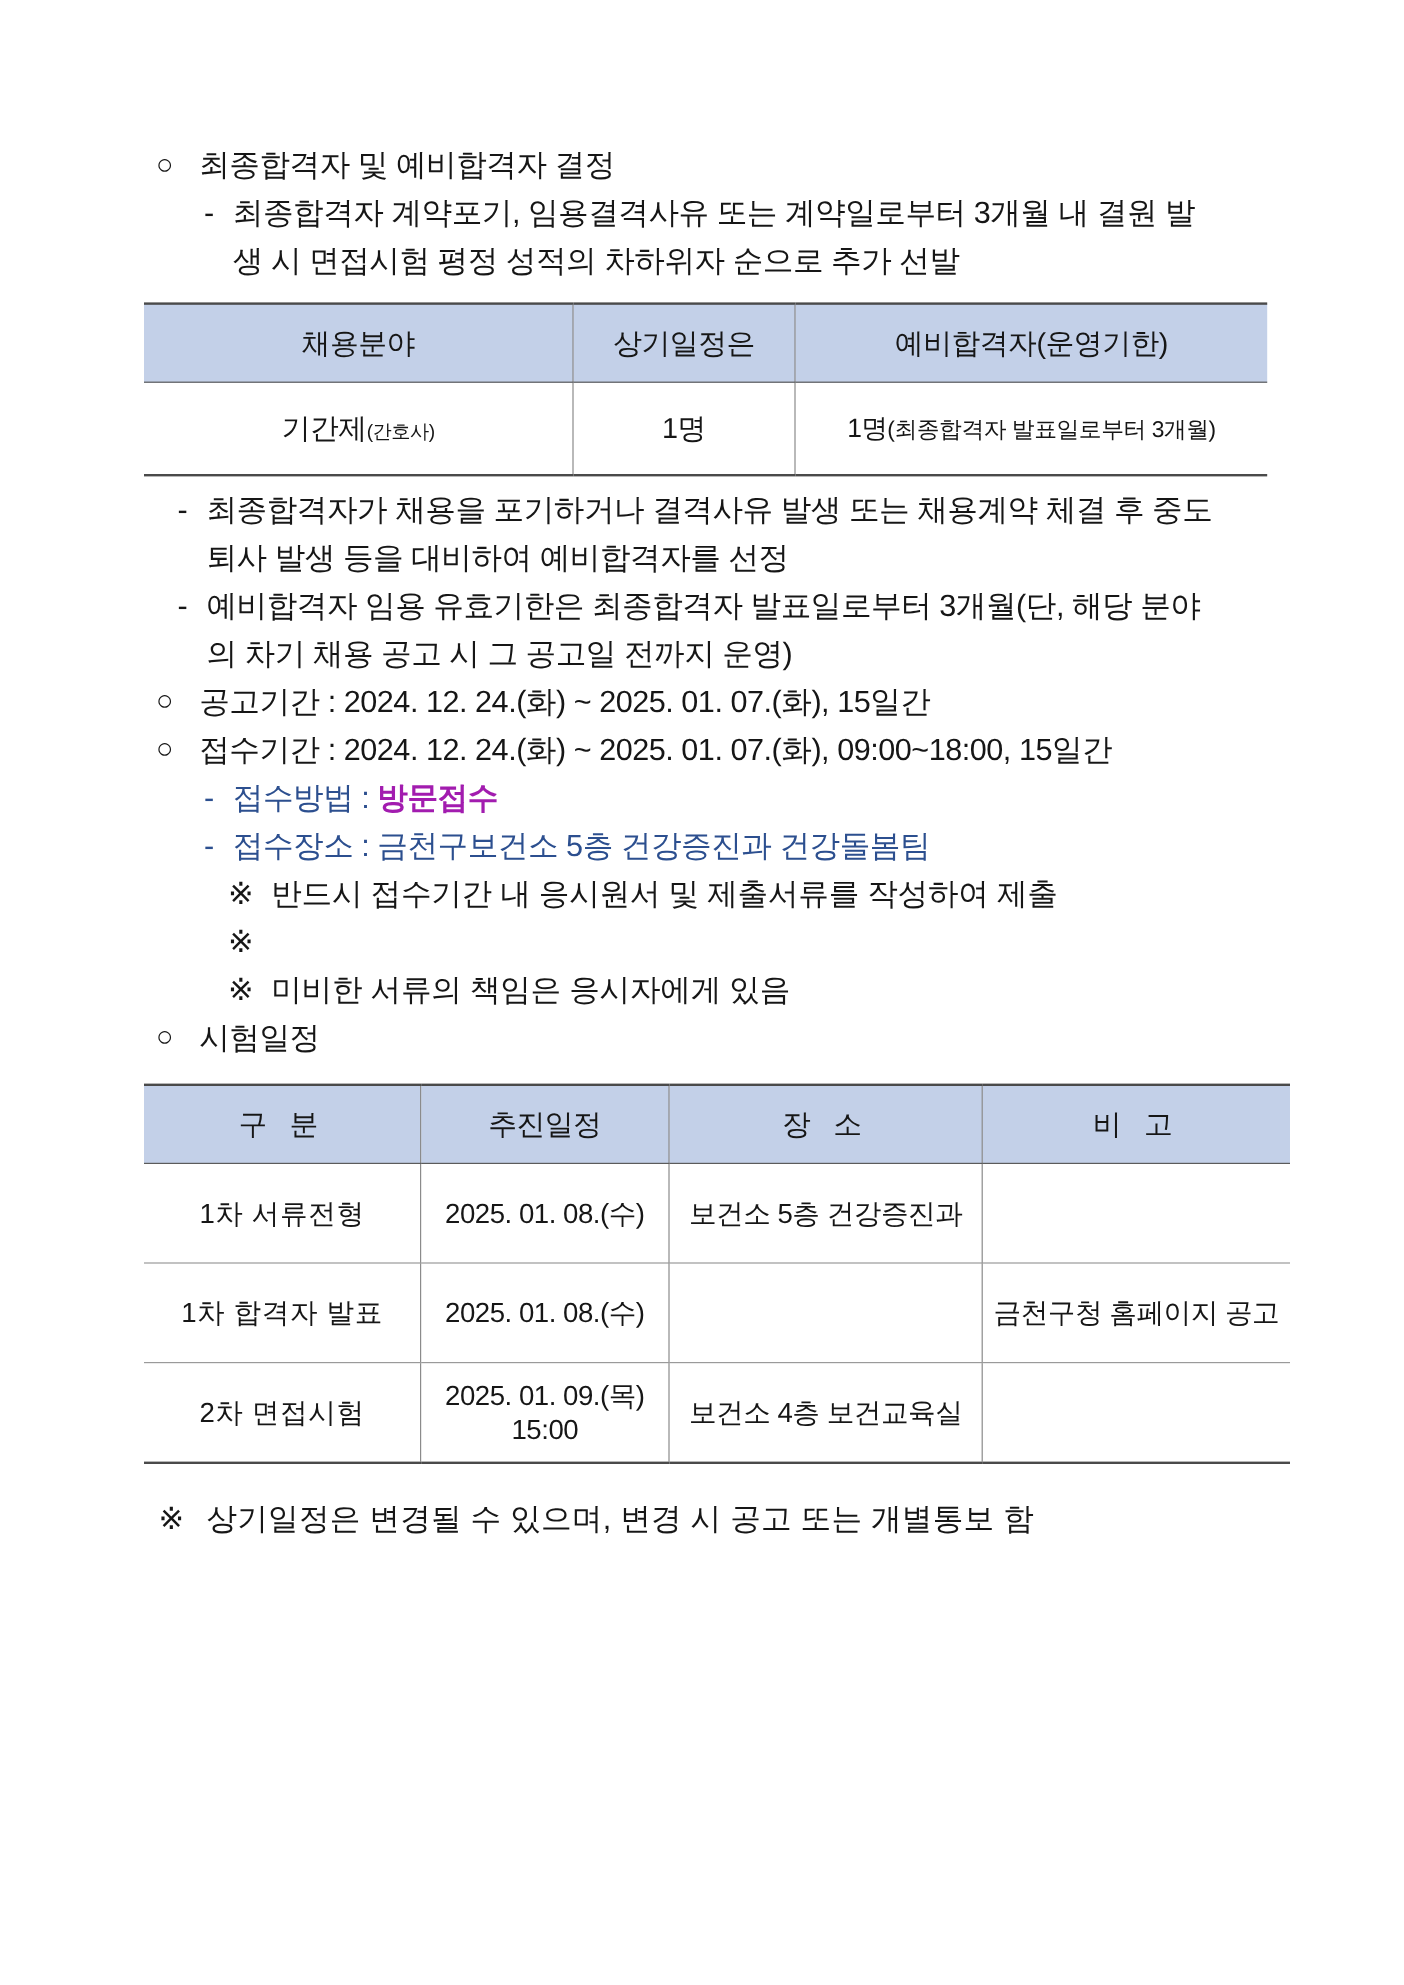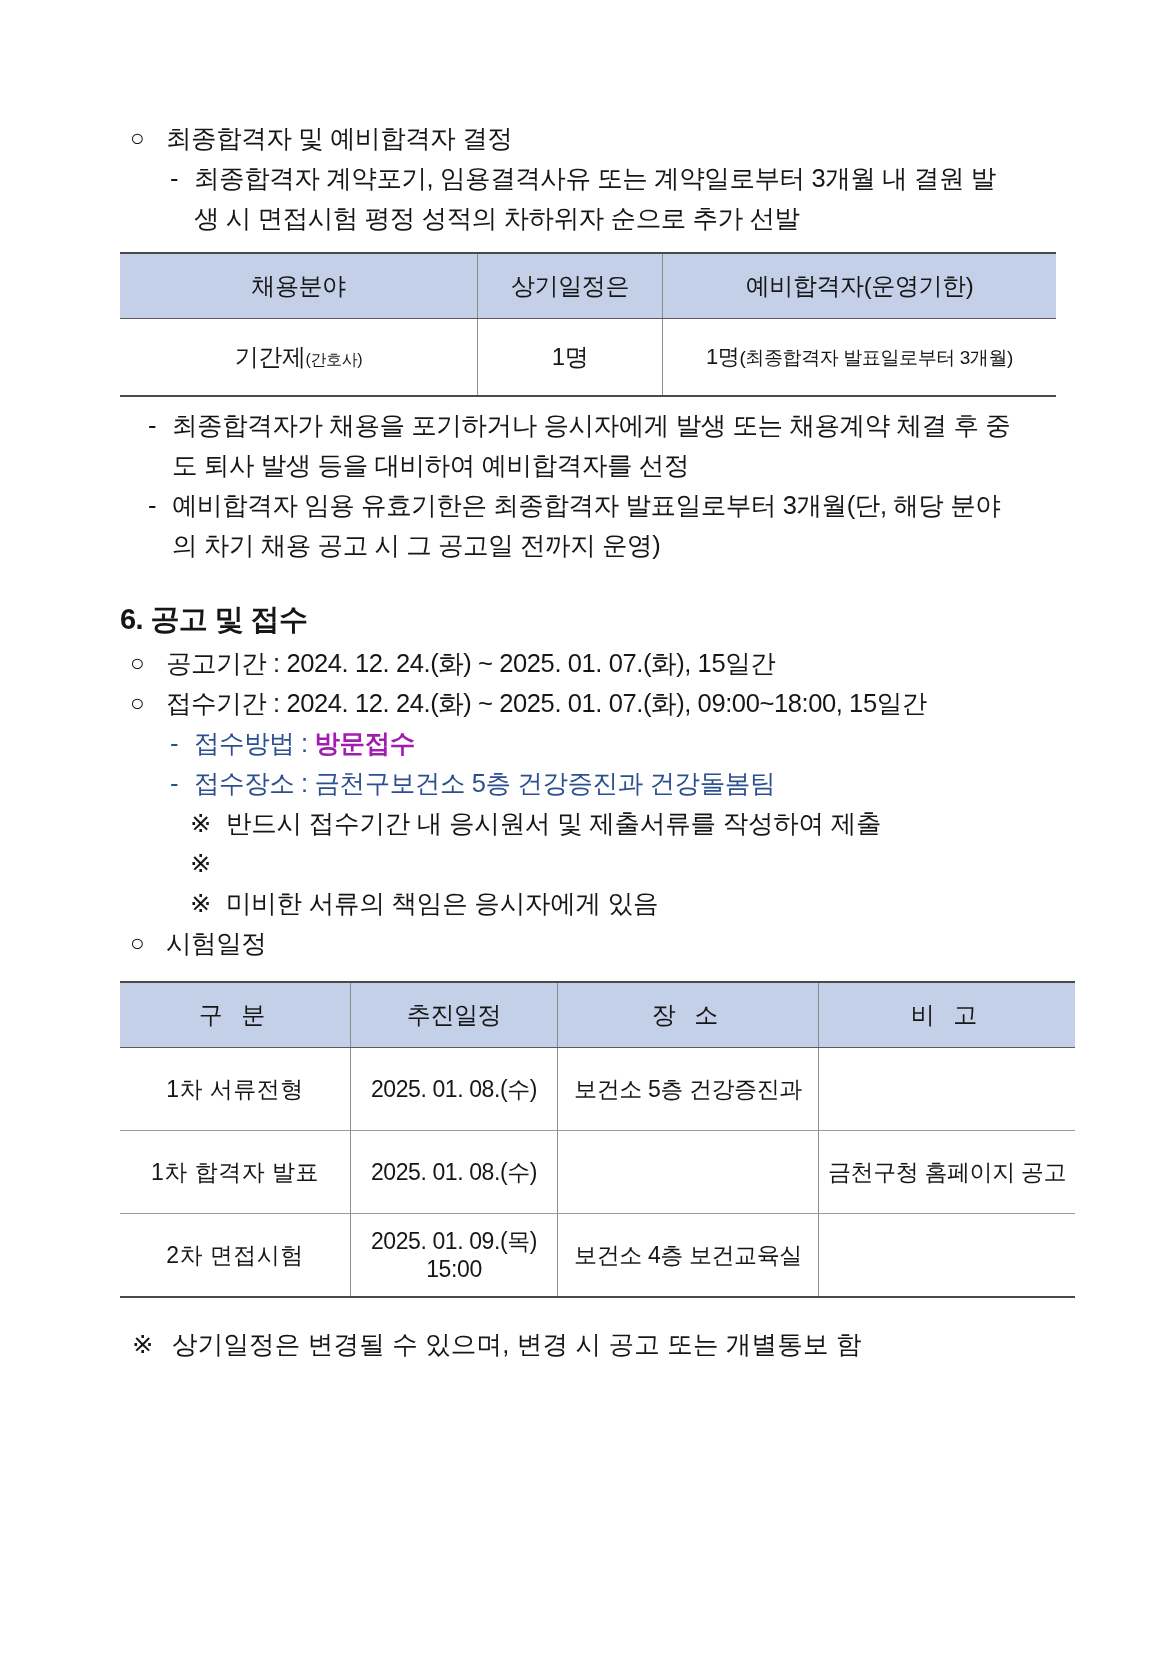--- a/index.html
+++ b/index.html
@@ -201,29 +201,28 @@
           <td><span>기간제</span><span class="small-sub">(간호사)</span></td>
           <td>1명</td>
           <td class="resv"><span>1명</span><span class="sub">(최종합격자 발표일로부터 3개월)</span></td>
         </tr>
       </tbody>
     </table>
   </div>
 
   <div class="line lvl-dash indent-wide">
     <span class="marker">-</span>
-    <span class="body-text">최종합격자가 채용을 포기하거나 응시자에게 발생 또는 채용계약 체결 후 중도 퇴사 발생 등을 대비하여 예비합격자를 선정</span>
+    <span class="body-text">최종합격자가 채용을 포기하거나 결격사유 발생 또는 채용계약 체결 후 중도 퇴사 발생 등을 대비하여 예비합격자를 선정</span>
   </div>
 
   <div class="line lvl-dash indent-wide">
     <span class="marker">-</span>
     <span class="body-text">예비합격자 임용 유효기한은 최종합격자 발표일로부터 3개월(단, 해당 분야의 차기 채용 공고 시 그 공고일 전까지 운영)</span>
   </div>
 
-  <div class="section-heading">6. 공고 및 접수</div>
 
   <div class="line lvl-circle">
     <span class="marker">○</span>
     <span class="body-text">공고기간 : 2024. 12. 24.(화) ~ 2025. 01. 07.(화), 15일간</span>
   </div>
 
   <div class="line lvl-circle">
     <span class="marker">○</span>
     <span class="body-text">접수기간 : 2024. 12. 24.(화) ~ 2025. 01. 07.(화), 09:00~18:00, 15일간</span>
   </div>

